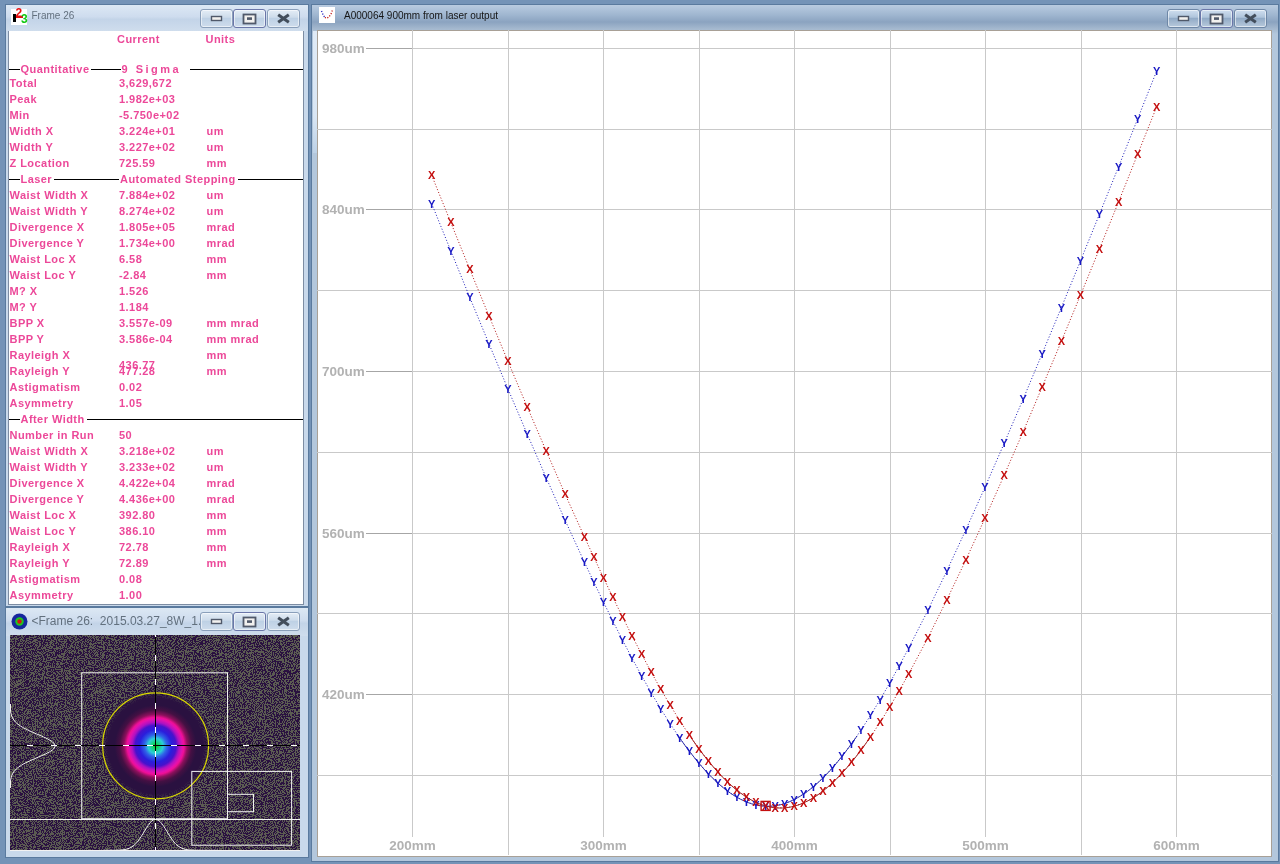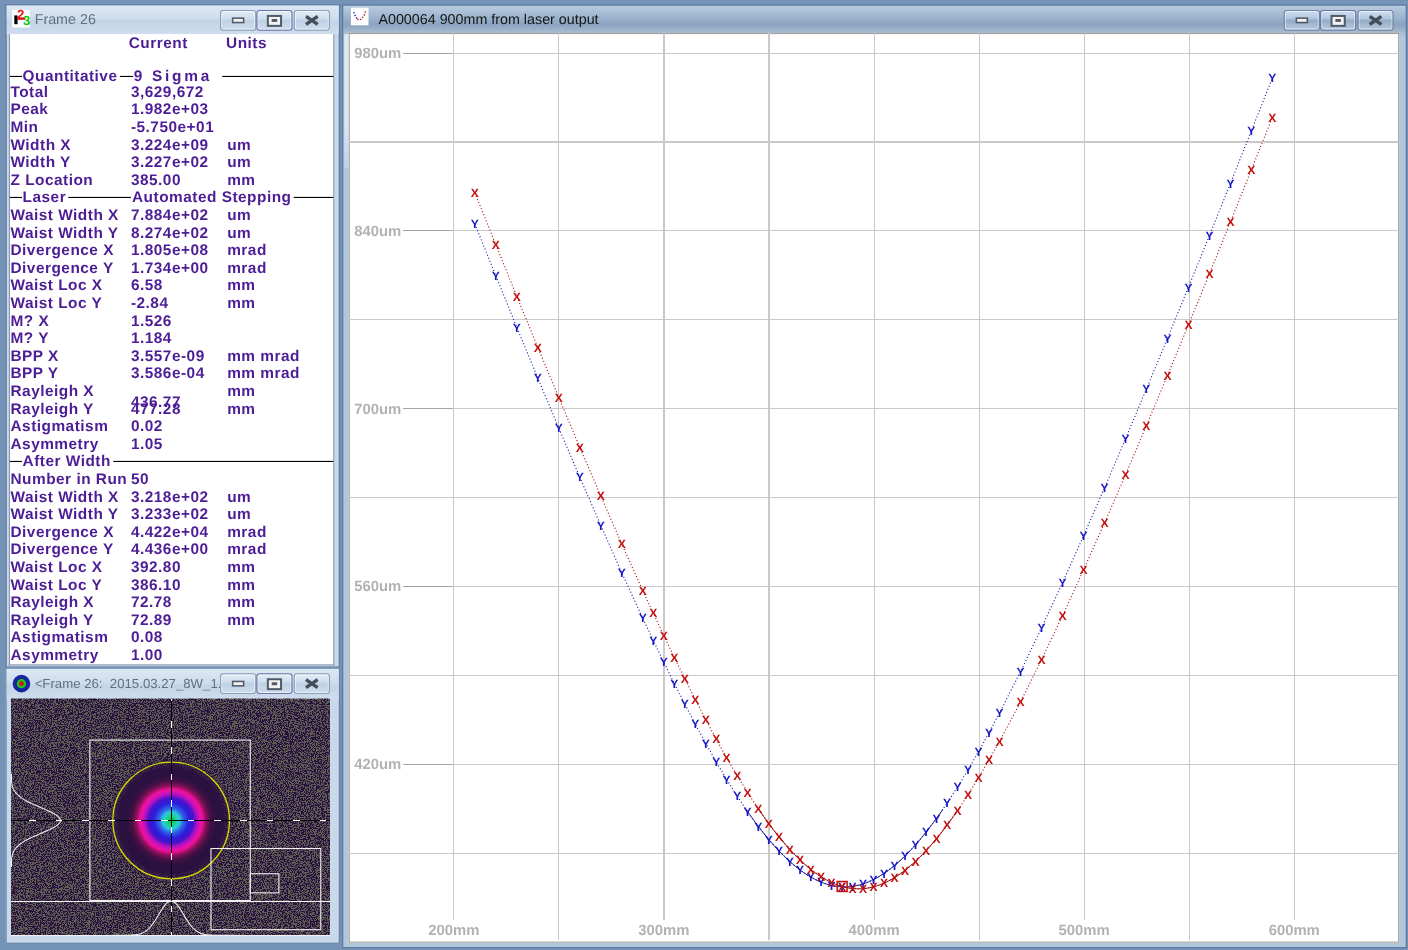--- a/index.html
+++ b/index.html
@@ -1,20 +1,20 @@
 <!DOCTYPE html>
 <html><head><meta charset="utf-8"><style>
 html,body{margin:0;padding:0}
 body{width:1280px;height:864px;background:#7493b7;position:relative;overflow:hidden;
  font-family:"Liberation Sans",sans-serif}
 .win{position:absolute;border:1px solid #5a7a9e}
 .tbar{position:absolute;left:0;top:0;right:0;height:26px}
-.ttext{position:absolute;top:5px;font-size:13px;white-space:nowrap}
+.ttext{position:absolute;top:5px;font-size:10px;white-space:nowrap}
 .content{position:absolute;background:#fff}
-.tablewrap{font-weight:bold;font-size:14px;color:#4c1d95;line-height:14px;letter-spacing:0.45px}
+.tablewrap{font-weight:bold;font-size:11px;color:#ec4899;line-height:14px;letter-spacing:0.45px}
 </style></head><body>
 
 <div class="win" style="left:4.5px;top:4px;width:302px;height:601px;background:linear-gradient(#dde8f4,#c6d7e9 26px,#c9d9eb 26px,#c9d9eb)">
  <div class="tbar" style="background:linear-gradient(#dce8f4,#cedcee 45%,#c3d4e8 55%,#cfdded)"></div>
  <div style="position:absolute;left:5.5px;top:4px;width:16px;height:16px;background:#fff;font-weight:bold">
    <div style="position:absolute;left:1.5px;top:5px;width:3px;height:8px;background:#000"></div>
    <div style="position:absolute;left:4.5px;top:-3px;color:#e81010;font-size:12px">2</div>
    <div style="position:absolute;left:4.5px;top:6.5px;width:7.5px;height:2px;background:#e81010"></div>
    <div style="position:absolute;left:10px;top:3px;color:#10c810;font-size:12px">3</div>
  </div>
@@ -37,41 +37,41 @@
         <div style="position:absolute;left:108px;top:1px;white-space:nowrap">Current</div>
         <div style="position:absolute;left:196.5px;top:1px;white-space:nowrap">Units</div>
         <div style="position:absolute;left:0px;top:37.5px;width:294px;height:1px;background:#000"></div>
         <div style="position:absolute;left:10.5px;top:30.5px;white-space:nowrap;background:#fff;padding:0 2px 0 1px">Quantitative</div>
         <div style="position:absolute;left:111.5px;top:30.5px;white-space:nowrap;background:#fff;padding:0 9px 0 1px;letter-spacing:2.5px">9 Sigma</div>
         <div style="position:absolute;left:0.5px;top:44.5px;white-space:nowrap">Total</div>
         <div style="position:absolute;left:110px;top:44.5px;white-space:nowrap">3,629,672</div>
         <div style="position:absolute;left:0.5px;top:60.53px;white-space:nowrap">Peak</div>
         <div style="position:absolute;left:110px;top:60.53px;white-space:nowrap">1.982e+03</div>
         <div style="position:absolute;left:0.5px;top:76.56px;white-space:nowrap">Min</div>
-        <div style="position:absolute;left:110px;top:76.56px;white-space:nowrap">-5.750e+01</div>
+        <div style="position:absolute;left:110px;top:76.56px;white-space:nowrap">-5.750e+02</div>
         <div style="position:absolute;left:0.5px;top:92.59px;white-space:nowrap">Width X</div>
-        <div style="position:absolute;left:110px;top:92.59px;white-space:nowrap">3.224e+09</div>
+        <div style="position:absolute;left:110px;top:92.59px;white-space:nowrap">3.224e+01</div>
         <div style="position:absolute;left:197.5px;top:92.59px;white-space:nowrap">um</div>
         <div style="position:absolute;left:0.5px;top:108.62px;white-space:nowrap">Width Y</div>
         <div style="position:absolute;left:110px;top:108.62px;white-space:nowrap">3.227e+02</div>
         <div style="position:absolute;left:197.5px;top:108.62px;white-space:nowrap">um</div>
         <div style="position:absolute;left:0.5px;top:124.65px;white-space:nowrap">Z Location</div>
-        <div style="position:absolute;left:110px;top:124.65px;white-space:nowrap">385.00</div>
+        <div style="position:absolute;left:110px;top:124.65px;white-space:nowrap">725.59</div>
         <div style="position:absolute;left:197.5px;top:124.65px;white-space:nowrap">mm</div>
         <div style="position:absolute;left:0px;top:147.68px;width:294px;height:1px;background:#000"></div>
         <div style="position:absolute;left:10.5px;top:140.68px;white-space:nowrap;background:#fff;padding:0 2px 0 1px">Laser</div>
         <div style="position:absolute;left:110px;top:140.68px;white-space:nowrap;background:#fff;padding:0 2px 0 1px">Automated Stepping</div>
         <div style="position:absolute;left:0.5px;top:156.71px;white-space:nowrap">Waist Width X</div>
         <div style="position:absolute;left:110px;top:156.71px;white-space:nowrap">7.884e+02</div>
         <div style="position:absolute;left:197.5px;top:156.71px;white-space:nowrap">um</div>
         <div style="position:absolute;left:0.5px;top:172.74px;white-space:nowrap">Waist Width Y</div>
         <div style="position:absolute;left:110px;top:172.74px;white-space:nowrap">8.274e+02</div>
         <div style="position:absolute;left:197.5px;top:172.74px;white-space:nowrap">um</div>
         <div style="position:absolute;left:0.5px;top:188.77px;white-space:nowrap">Divergence X</div>
-        <div style="position:absolute;left:110px;top:188.77px;white-space:nowrap">1.805e+08</div>
+        <div style="position:absolute;left:110px;top:188.77px;white-space:nowrap">1.805e+05</div>
         <div style="position:absolute;left:197.5px;top:188.77px;white-space:nowrap">mrad</div>
         <div style="position:absolute;left:0.5px;top:204.8px;white-space:nowrap">Divergence Y</div>
         <div style="position:absolute;left:110px;top:204.8px;white-space:nowrap">1.734e+00</div>
         <div style="position:absolute;left:197.5px;top:204.8px;white-space:nowrap">mrad</div>
         <div style="position:absolute;left:0.5px;top:220.83px;white-space:nowrap">Waist Loc X</div>
         <div style="position:absolute;left:110px;top:220.83px;white-space:nowrap">6.58</div>
         <div style="position:absolute;left:197.5px;top:220.83px;white-space:nowrap">mm</div>
         <div style="position:absolute;left:0.5px;top:236.86px;white-space:nowrap">Waist Loc Y</div>
         <div style="position:absolute;left:110px;top:236.86px;white-space:nowrap">-2.84</div>
         <div style="position:absolute;left:197.5px;top:236.86px;white-space:nowrap">mm</div>

